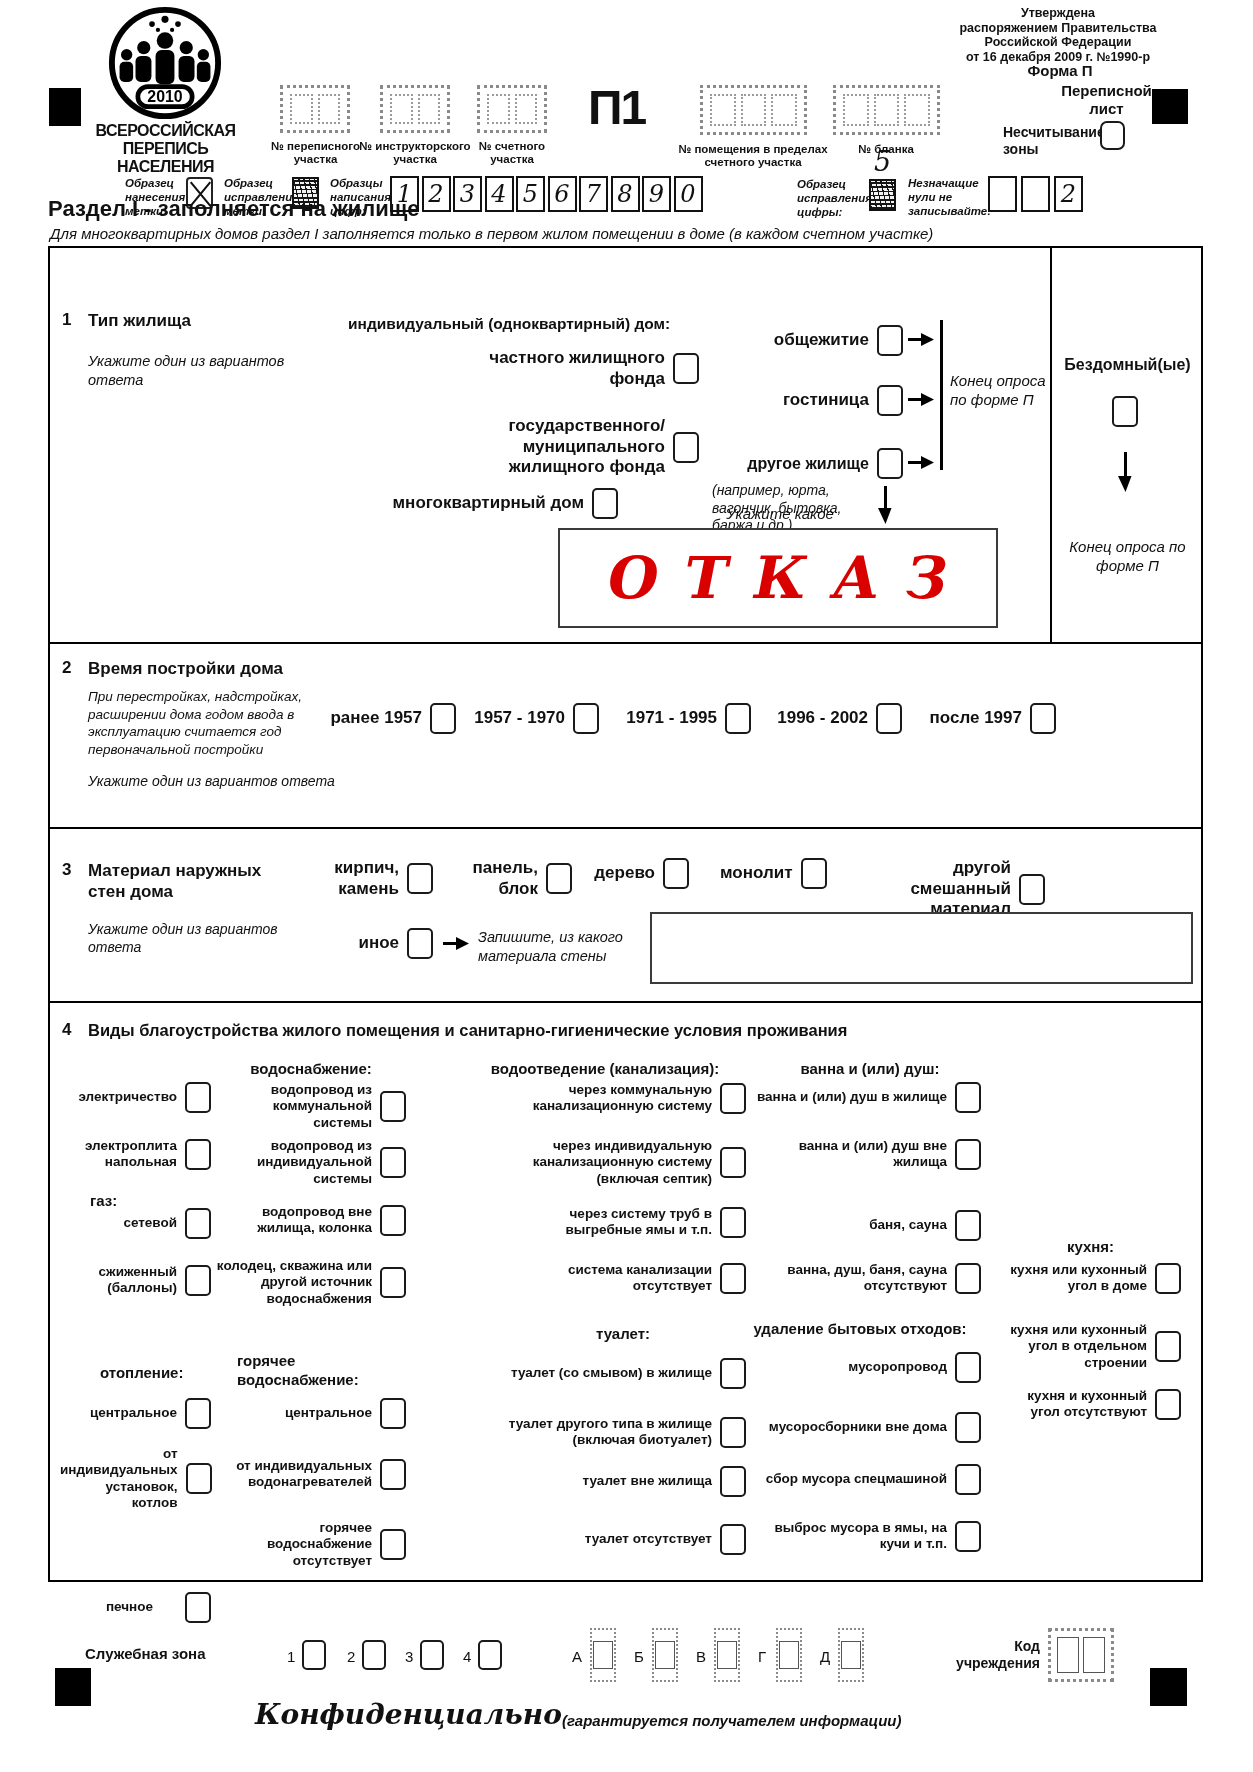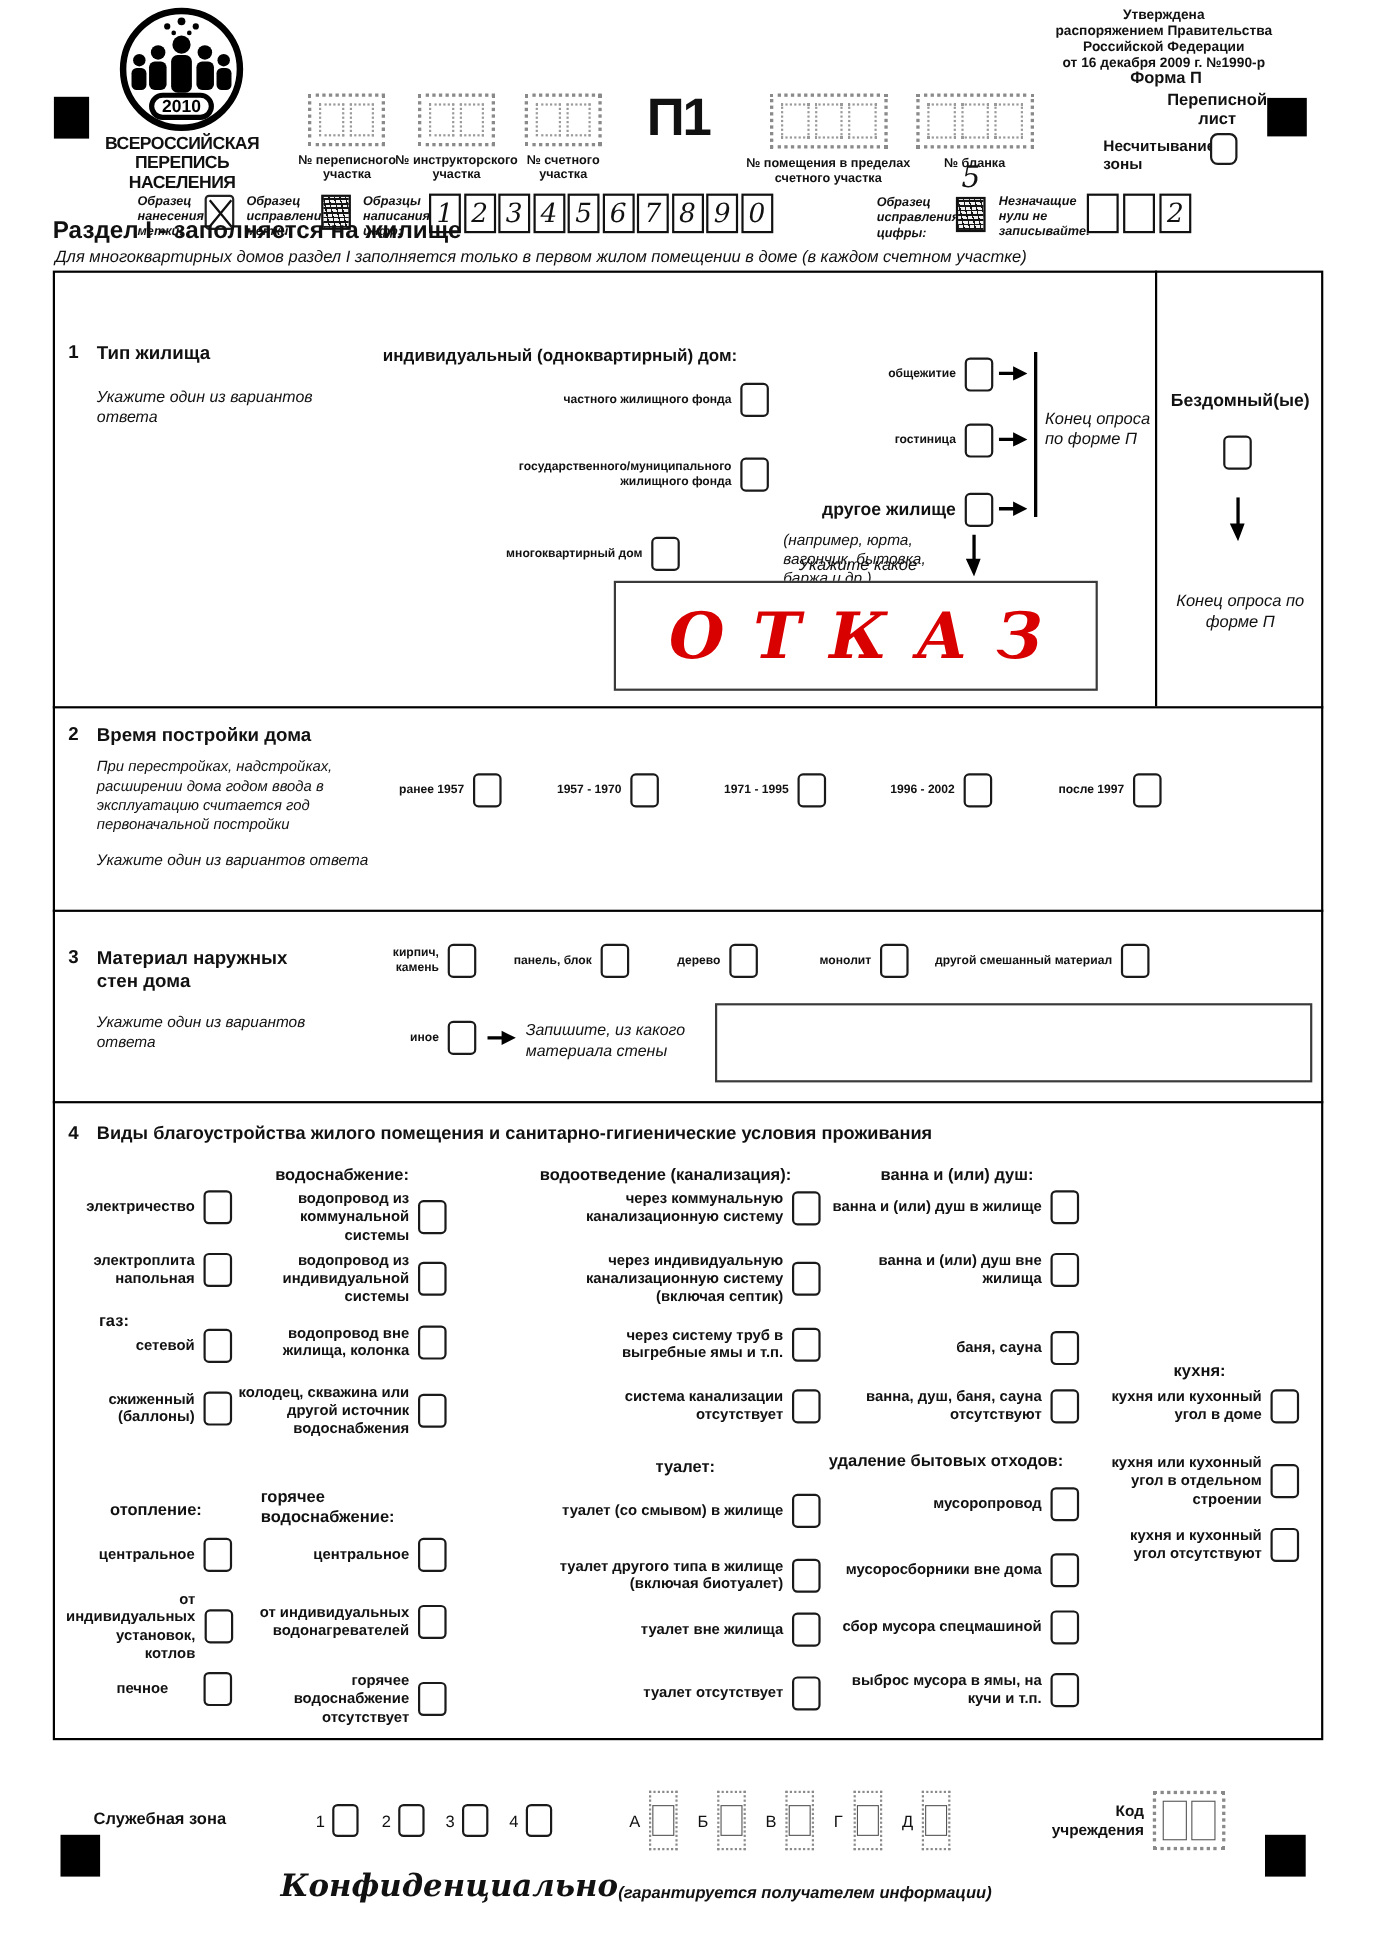--- a/index.html
+++ b/index.html
@@ -10,21 +10,21 @@
   .it{font-style:italic;}
   .ctr{text-align:center;}
   .rt{text-align:right;}
   .blacksq{position:absolute;background:#000;}
   
   .cb{width:26px;height:31px;border:2px solid #1a1a1a;border-radius:5px;background:#fff;flex:none;box-sizing:border-box;}
   .cb.rnd{border-radius:7px;}
   
   .opt{position:absolute;display:flex;align-items:center;gap:8px;}
   .opt .lbl{flex:1;text-align:right;font-weight:bold;font-size:13.5px;line-height:1.22;}
-  .opt.big .lbl{font-size:11px;}
+  .opt.big .lbl{font-size:17px;}
   .ghdr{position:absolute;font-weight:bold;font-size:15px;line-height:1.25;}
   .hint{position:absolute;font-style:italic;font-size:14.5px;line-height:1.3;}
   .qnum{position:absolute;font-weight:bold;font-size:17px;}
   .qtitle{position:absolute;font-weight:bold;font-size:17px;line-height:1.25;}
   
   .dotf{position:absolute;border:3px dotted #8a8a8a;background:#fff;display:flex;gap:5px;padding:6px 7px;box-sizing:border-box;}
   .dotf .cell{flex:1;border:2px dotted #9a9a9a;background:#fff;}
   .flabel{position:absolute;font-weight:bold;font-size:11.5px;line-height:1.15;text-align:center;}
   
   .slabel{position:absolute;font-weight:bold;font-style:italic;font-size:11.5px;line-height:1.2;}
@@ -354,21 +354,21 @@
   </div>
   <div class="ghdr" style="left:100px;top:1364px;">отопление:</div>
   <div class="opt" style="left:60px;top:1398px;width:151px;">
     <span class="lbl">центральное</span>
     <span class="cb"></span>
   </div>
   <div class="opt" style="left:60px;top:1446px;width:151px;">
     <span class="lbl">от индивидуальных установок, котлов</span>
     <span class="cb"></span>
   </div>
-  <div class="opt" style="left:60px;top:1520px;width:151px;gap:32px;">
+  <div class="opt" style="left:60px;top:1592px;width:151px;gap:32px;">
     <span class="lbl">печное</span>
     <span class="cb"></span>
   </div>
 
   <div class="opt" style="left:216px;top:1082px;width:190px;">
     <span class="lbl">водопровод из коммунальной системы</span>
     <span class="cb"></span>
   </div>
   <div class="opt" style="left:216px;top:1138px;width:190px;">
     <span class="lbl">водопровод из индивидуальной системы</span>

